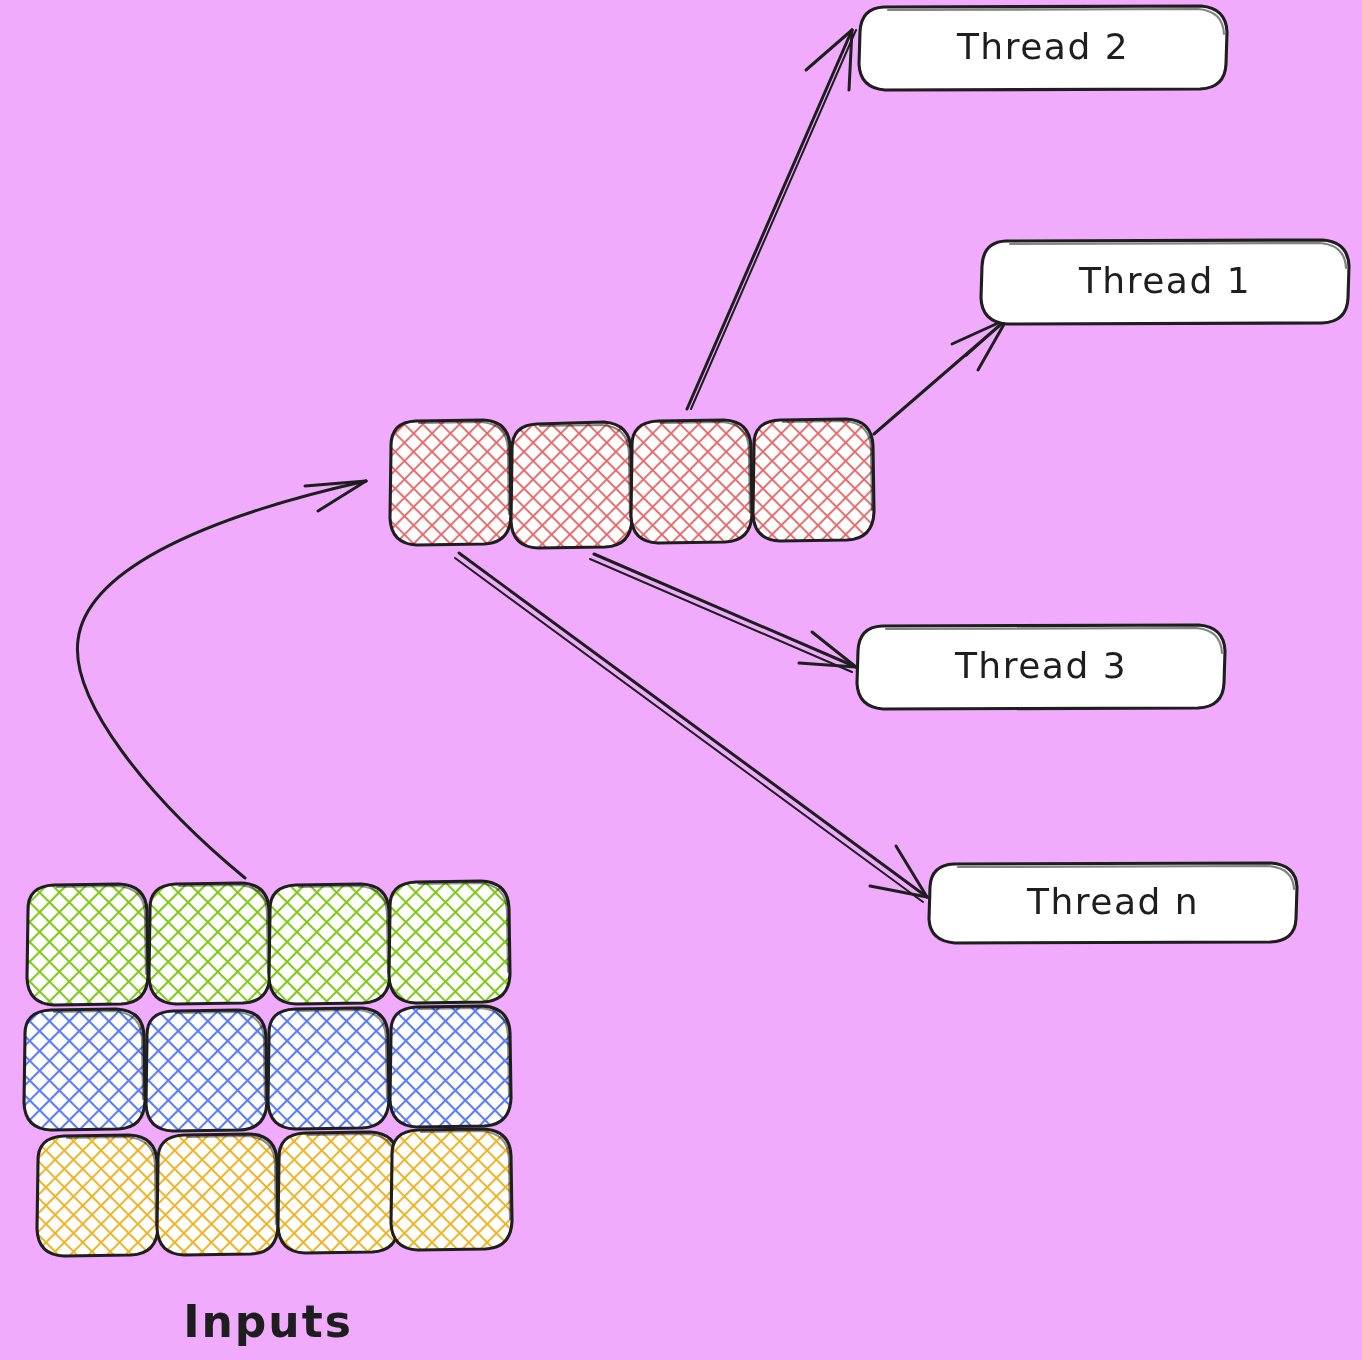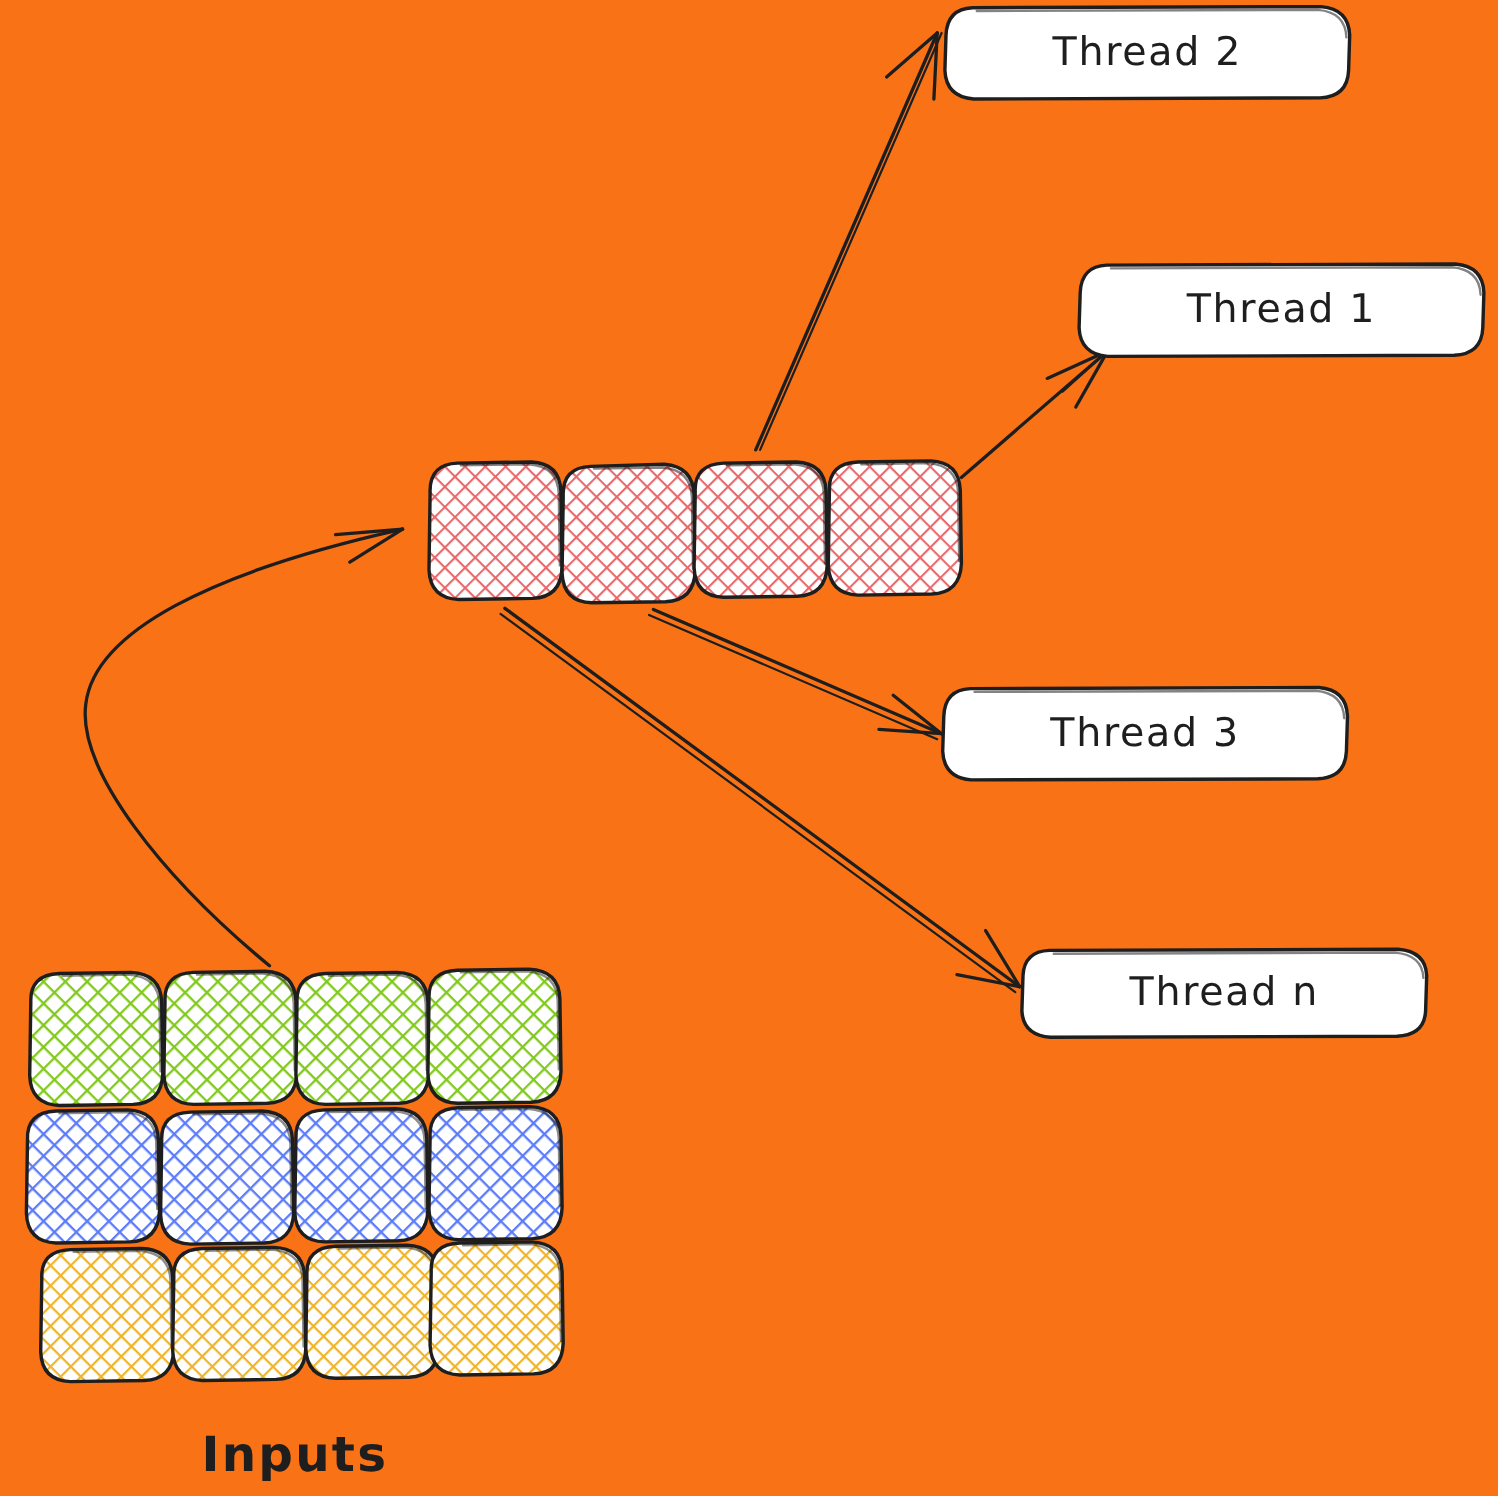--- a/index.html
+++ b/index.html
@@ -8,21 +8,21 @@
     padding: 0;
     background: #ffffff;
   }
   body {
     font-family: "DejaVu Sans", sans-serif;
   }
   #canvas-root {
     position: relative;
     width: 1362px;
     height: 1360px;
-    background: #f97316;
+    background: #f0abfc;
     overflow: hidden;
   }
   #diagram-svg {
     position: absolute;
     top: 0;
     left: 0;
     width: 1362px;
     height: 1360px;
   }
   .node-label {

